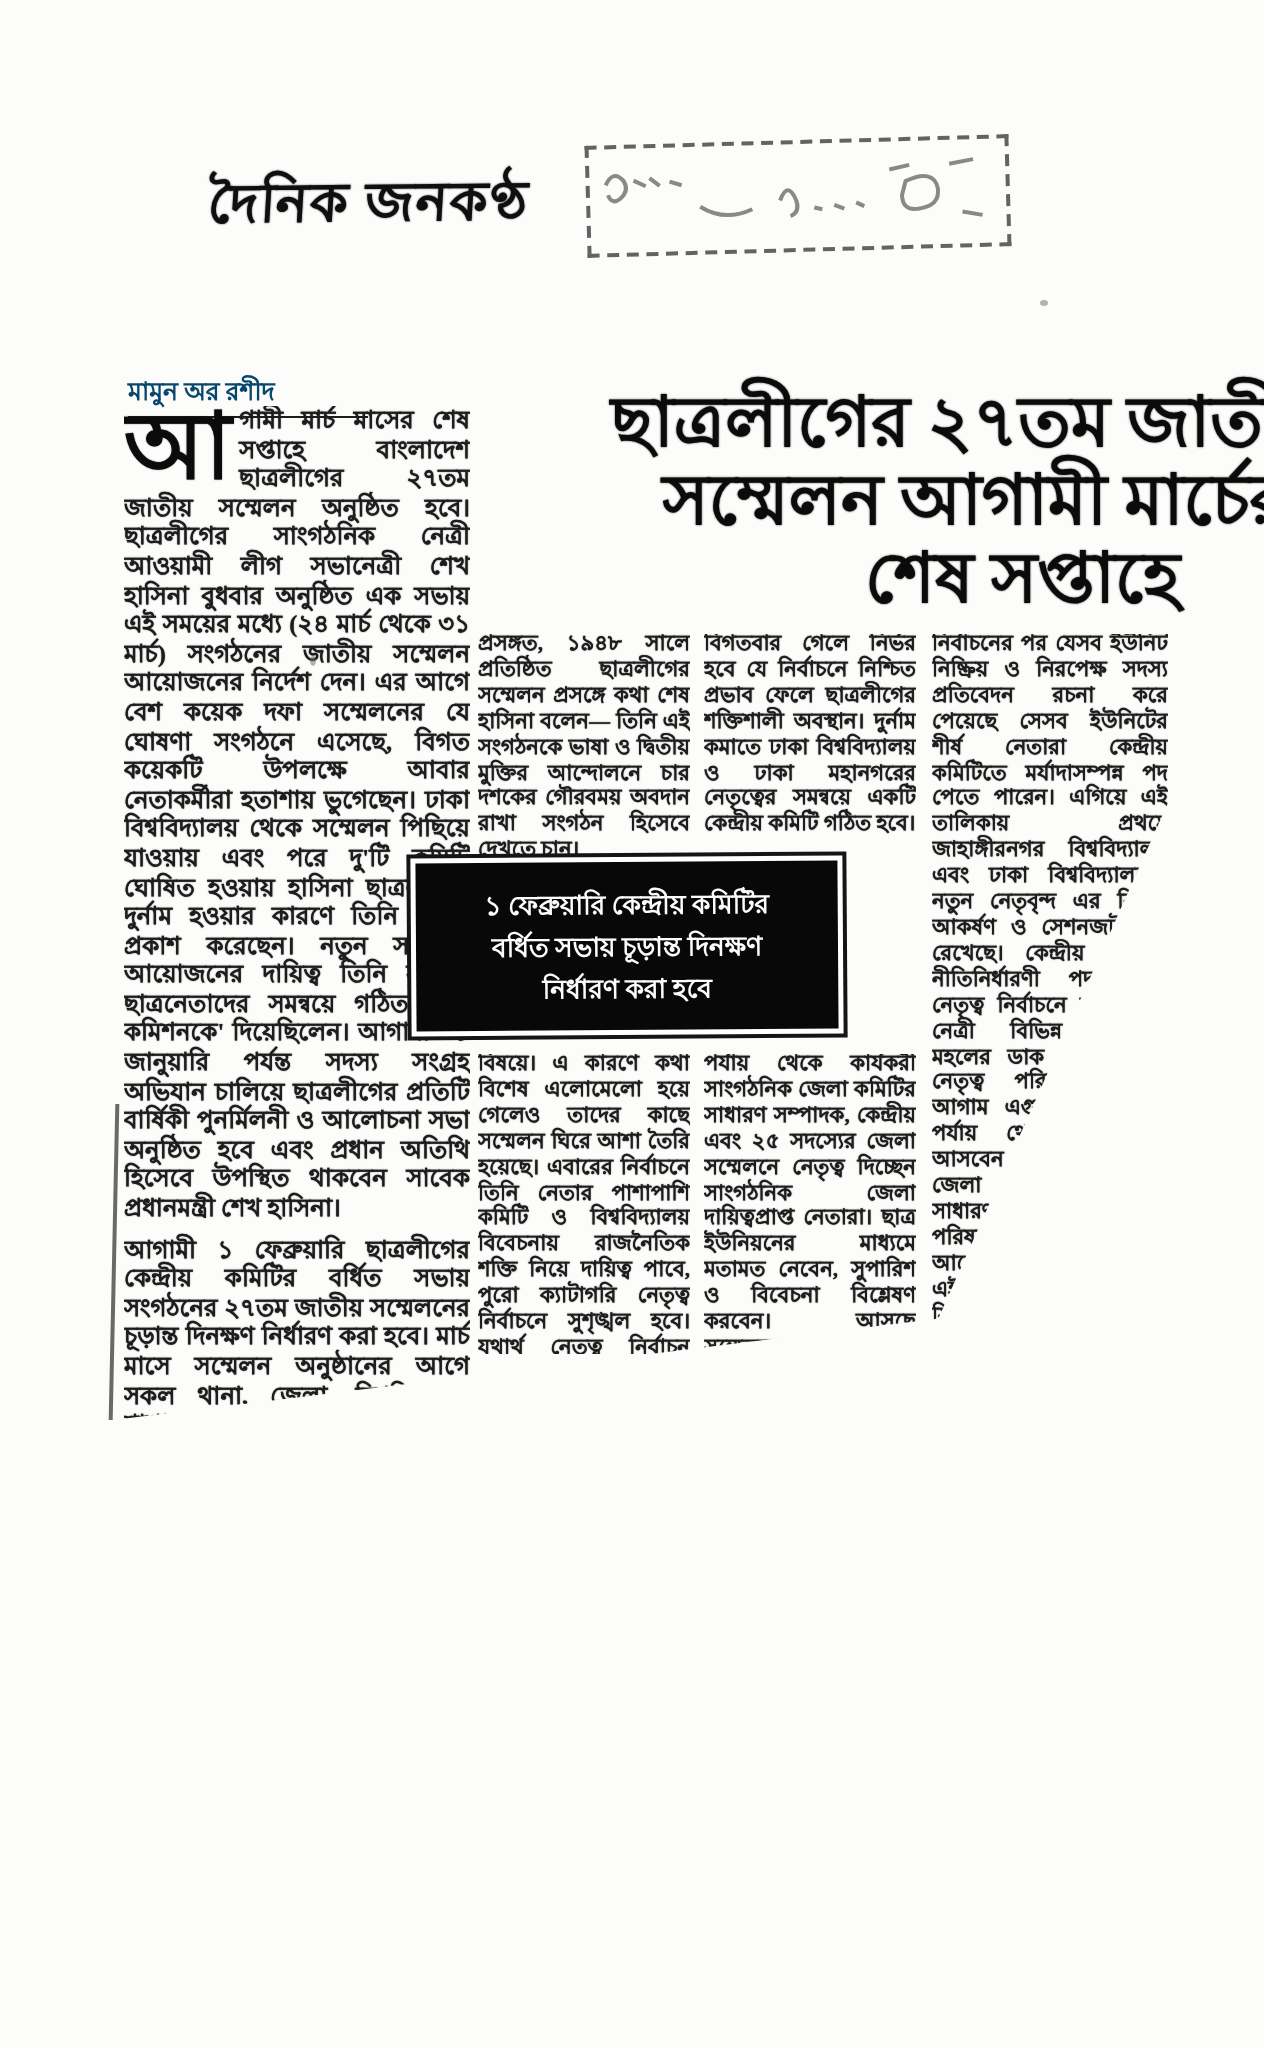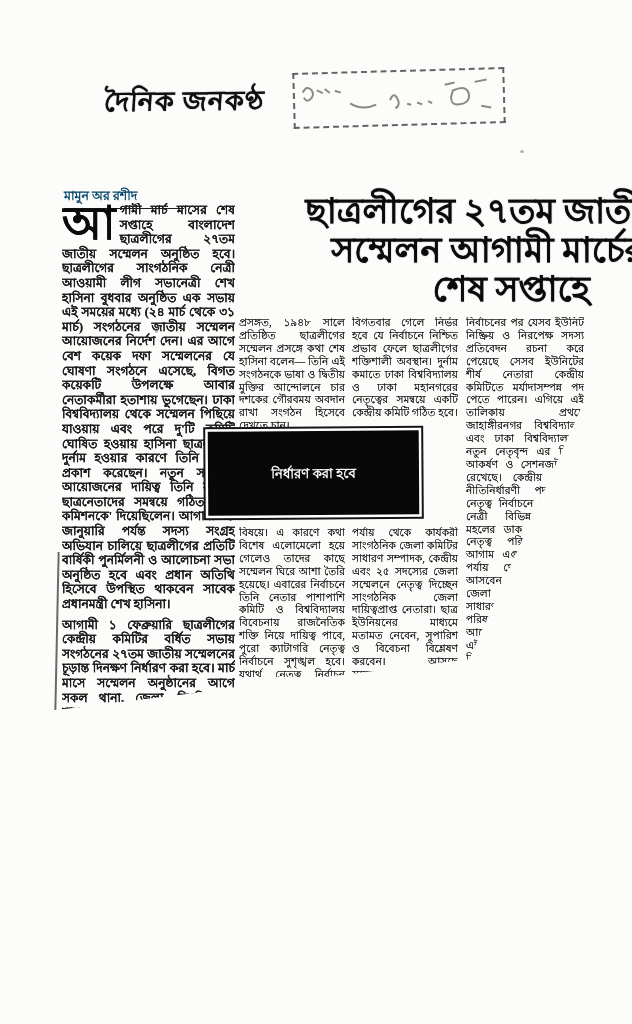--- a/index.html
+++ b/index.html
@@ -40,21 +40,21 @@
   .headline .hl2{padding-right:18px;}
   .headline .hl3{padding-right:72px;}
   
   .col{
     position:absolute;overflow:hidden;text-align:justify;
     color:#222;text-shadow:0 0 0.6px rgba(20,20,20,.9);
   }
   .col p{margin:0 0 6px 0;}
   .col1{left:62px;top:203px;width:173px;height:510px;
         font-size:12.2px;line-height:14.6px;font-weight:600;}
-  .colsm{font-size:10.6px;line-height:12.9px;font-weight:400;}
+  .colsm{font-size:10.6px;line-height:12.9px;font-weight:700;}
   .c2t{left:239px;top:317px;width:106px;height:110px;}
   .c2b{left:239px;top:527px;width:106px;height:150px;}
   .c3t{left:352px;top:317px;width:106px;height:110px;}
   .c3b{left:352px;top:527px;width:106px;height:150px;}
   .c4 {left:466px;top:317px;width:118px;height:356px;}
   .dropcap{
     float:left;font-size:46px;line-height:38px;font-weight:bold;
     padding:2px 4px 0 0;color:#111;
   }
   
@@ -129,20 +129,22 @@
     <div class="col colsm c3b">
       <p><span>পর্যায় থেকে কার্যকরী সাংগঠনিক জেলা কমিটির সাধারণ সম্পাদক, কেন্দ্রীয় এবং ২৫ সদস্যের জেলা সম্মেলনে নেতৃত্ব দিচ্ছেন সাংগঠনিক জেলা দায়িত্বপ্রাপ্ত নেতারা। ছাত্র ইউনিয়নের মাধ্যমে মতামত নেবেন, সুপারিশ ও বিবেচনা বিশ্লেষণ করবেন। আসছে সম্মেলনে প্রয়োজনে নেতৃত্বে নতুন</span>
          </p>
     </div>
 
     <div class="col colsm c4">
       <p>নির্বাচনের পর যেসব ইউনিট নিষ্ক্রিয় ও নিরপেক্ষ সদস্য প্রতিবেদন রচনা করে পেয়েছে সেসব ইউনিটের শীর্ষ নেতারা কেন্দ্রীয় কমিটিতে মর্যাদাসম্পন্ন পদ পেতে পারেন। এগিয়ে এই তালিকায় প্রথমে জাহাঙ্গীরনগর বিশ্ববিদ্যালয় এবং ঢাকা বিশ্ববিদ্যালয়ের নতুন নেতৃবৃন্দ এর বিশেষ আকর্ষণ ও সেশনজট বৃদ্ধি রেখেছে। কেন্দ্রীয় কমিটির নীতিনির্ধারণী পদগুলোতে নেতৃত্ব নির্বাচনে সাংগঠনিক নেত্রী বিভিন্ন প্রান্তবর্তী মহলের ডাক নেবেন তবে নেতৃত্ব পরিবর্তনে কোন আগাম এগুবে না। জেলা পর্যায় থেকে কার্যনির্বাহী আসবেন ৮৬ সাংগঠনিক জেলা কমিটির মহানগর সাধারণ সম্পাদক, কেন্দ্রীয় পরিষদের সদস্য। নির্বাচনের আগে পর্যন্ত যে সকল সভায় এই মতামত নেবেন তিনি সিংহভাগ কিছু করেও নিজে উপলব্ধি করে আস্থার নতুন নেতৃত্ব আনবেন। সেই নায়কদের</p>
     </div>
 
     <div class="callout">
+      <div>১ ফেব্রুয়ারি কেন্দ্রীয় কমিটির</div>
+      <div>বর্ধিত সভায় চূড়ান্ত দিনক্ষণ</div>
       <div>নির্ধারণ করা হবে</div>
     </div>
 
     <div class="edge-line"></div>
     <div class="speck" style="left:155px;top:328px;width:3px;height:5px;"></div>
     <div class="speck" style="left:520px;top:150px;width:4px;height:3px;"></div>
     <div class="speck" style="left:90px;top:730px;width:3px;height:3px;"></div>
   </div>
 
   <div class="cut-right"></div>

